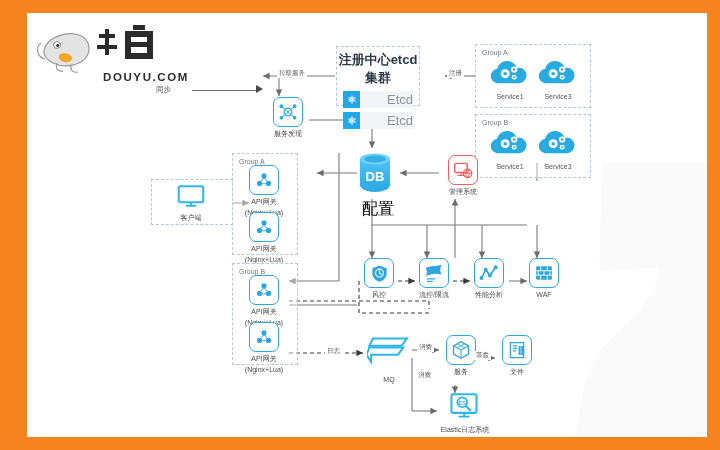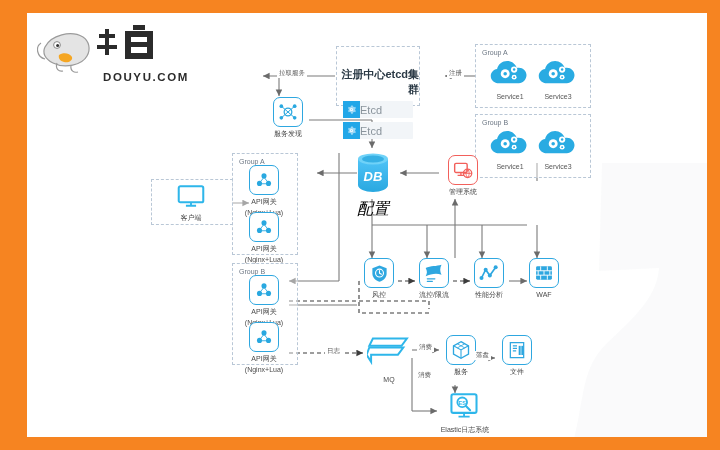--- a/index.html
+++ b/index.html
@@ -46,31 +46,31 @@
   .node{position:absolute;text-align:center;}
   .node .cap{font-size:7px;color:#4a4a4a;line-height:9px;margin-top:2px;white-space:nowrap;}
 
   
   .tile{width:30px;height:30px;border-radius:7px;border:1.5px solid #2EA7E0;background:#fff;
         margin:0 auto;display:flex;align-items:center;justify-content:center;box-sizing:border-box;}
   .tile.red{border-color:#F2605B;}
 
   
   .etcd-panel{position:absolute;border:1px dashed #b9c7d6;background:#fff;}
-  .etcd-title{font-size:11px;font-weight:bold;color:#2b3a46;text-align:right;margin-top:20px;}
+  .etcd-title{font-size:13px;font-weight:bold;color:#2b3a46;text-align:center;margin-top:4px;}
   .etcd-row{display:flex;align-items:center;background:#f2f5f8;margin:4px 6px 0 6px;height:17px;border-radius:1px;}
   .etcd-sq{width:17px;height:17px;background:#22A7E8;display:flex;align-items:center;justify-content:center;flex:0 0 17px;}
-  .etcd-name{flex:1;text-align:left;font-size:11px;color:#8a949c;}
+  .etcd-name{flex:1;text-align:right;font-size:13px;color:#8a949c;}
 
   
   .cloudwrap{position:absolute;text-align:center;}
   .cloudwrap .cap{font-size:7px;color:#555;margin-top:1px;}
 
   
-  .db{position:absolute;text-align:center;font-style:italic;}
+  .db{position:absolute;text-align:right;}
 
   
   .elabel{position:absolute;font-size:6.5px;color:#5a5a5a;background:#fff;padding:0 2px;white-space:nowrap;}
 </style>
 </head>
 <body>
 
 <div id="stage">
 
   <div class="frame-t"></div>
@@ -104,20 +104,25 @@
           <path d="M110 6 L116 6 L116 34 L110 34 Z"></path>
           <path d="M88 17 L116 17 L116 22 L88 22 Z"></path>
           <path d="M88 28 L116 28 L116 34 L88 34 Z"></path>
           <path d="M96 0 L108 0 L108 5 L96 5 Z"></path>
         </g>
       </svg>
       <div class="logo-text">DOUYU.COM</div>
     </div>
 
     <div class="legend">
+      <div class="legend-row">
+        <span class="legend-label">同步</span>
+        <span class="legend-line"></span>
+        <span class="legend-arrow"></span>
+      </div>
     </div>
 
     <svg id="wires" viewBox="0 0 680 424">
       <defs>
         <marker id="ah" markerWidth="7" markerHeight="7" refX="6" refY="3" orient="auto">
           <path d="M0,0 L6,3 L0,6 z" fill="#6b6b6b"></path>
         </marker>
         <marker id="ahd" markerWidth="7" markerHeight="7" refX="6" refY="3" orient="auto">
           <path d="M0,0 L6,3 L0,6 z" fill="#3c3c3c"></path>
         </marker>

